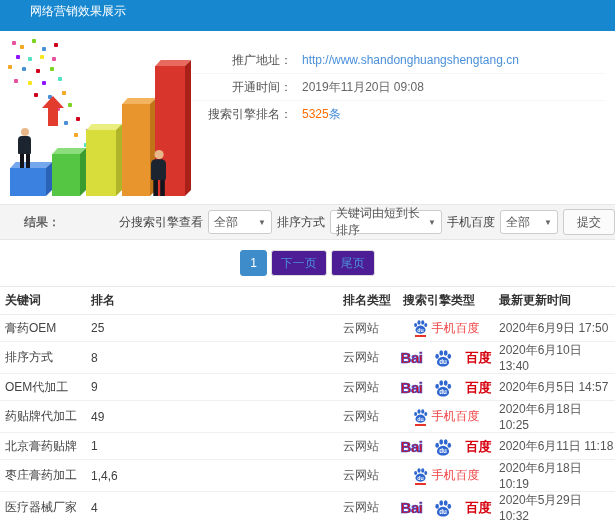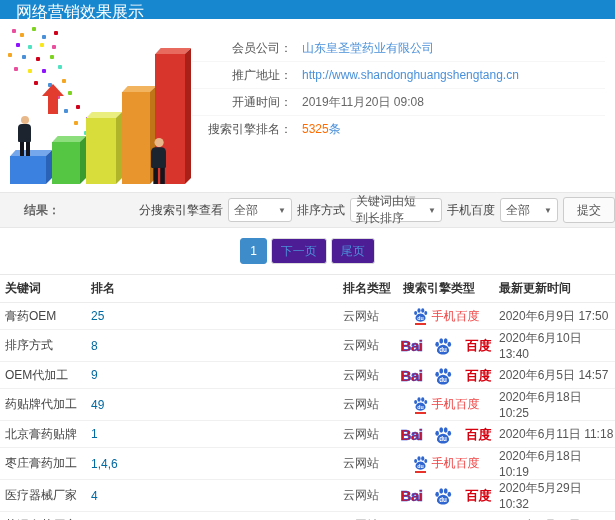--- a/index.html
+++ b/index.html
@@ -1,21 +1,21 @@
 <!DOCTYPE html>
 <html><head>
 <meta charset="utf-8">
 <style>
   * { margin:0; padding:0; box-sizing:border-box; }
   html,body { width:615px; height:520px; overflow:hidden; background:#fff;
     font-family:"Liberation Sans","DejaVu Sans",sans-serif; font-size:12px; color:#333; }
 
   
-  .titlebar { height:19px; background:#1787d0; color:#fff; line-height:23px;
-    padding-left:16px; font-size:16px; }
+  .titlebar { height:31px; background:#1787d0; color:#fff; line-height:23px;
+    padding-left:30px; font-size:12px; }
 
   
   .info-section { display:flex; height:173px; background:#fff; }
   .illustration { position:relative; width:192px; height:173px; flex:none; overflow:hidden; }
   .info-list { flex:1; padding:16px 10px 0 0; }
   .info-row { height:27px; line-height:27px; display:flex; border-bottom:1px solid #f6f6f6; }
   .info-row:last-child { border-bottom:none; }
   .info-label { width:100px; text-align:right; color:#555; flex:none; }
   .info-value { margin-left:10px; color:#666; }
   a.link, .blue { color:#4a90d9; text-decoration:none; cursor:pointer; }
@@ -61,38 +61,38 @@
 
   
   .filterbar { height:36px; background:#f4f4f4; border-top:1px solid #e7e7e7; border-bottom:1px solid #e7e7e7;
     display:flex; align-items:center; padding:0 12px 0 24px; overflow:hidden; }
   .filter-result { font-weight:bold; color:#666; }
   .filter-group { margin-left:auto; display:flex; align-items:center; gap:5px; }
   .filter-label { font-weight:normal; color:#444; white-space:nowrap; }
   .sel { height:24px; background:#fff; border:1px solid #ccc; border-radius:3px;
     display:inline-flex; align-items:center; justify-content:space-between; padding:0 5px; color:#555; cursor:pointer; }
   .sel .arrow { color:#666; font-size:8px; margin-left:6px; }
-  .sel-engine { width:64px; } .sel-sort { width:92px; } .sel-article { width:58px; }
+  .sel-engine { width:64px; } .sel-sort { width:112px; } .sel-article { width:58px; }
   .submit-btn { height:26px; padding:0 13px; background:#fbfbfb; border:1px solid #ccc; border-radius:3px;
     color:#555; font-size:12px; margin-right:-12px; cursor:pointer; white-space:nowrap; }
 
   
   .pagination { height:46px; display:flex; align-items:center; justify-content:center; gap:4px; }
   .page-btn { height:26px; min-width:26px; padding:0 9px; line-height:24px; text-align:center;
     border:1px solid #ddd; background:#4c1d95; color:#4a90d9; border-radius:3px; cursor:pointer; font-size:12px; }
   .page-btn.active { background:#3f8cca; border-color:#3f8cca; color:#fff; }
 
   
   table { width:615px; border-collapse:collapse; table-layout:fixed; font-size:12px; }
   col.c-kw{width:86px;} col.c-rank{width:252px;} col.c-rt{width:60px;} col.c-eng{width:96px;} col.c-time{width:121px;}
   thead th { height:28px; text-align:left; font-weight:bold; color:#333;
     border-top:1px solid #e8e8e8; border-bottom:1px solid #ececec; padding-left:5px; }
   tbody td { height:27px; border-bottom:1px solid #f0f0f0; padding-left:5px; color:#555; }
   td.kw { color:#444; }
-  td.rank a { color:#0369a1; text-decoration:none; }
+  td.rank a { color:#404040; text-decoration:none; }
   td.engine { text-align:center; padding-left:0; }
 
   
   .paw { width:15px; height:15px; vertical-align:middle; }
   .paw ellipse, .paw path { fill:#2f66d0; }
   .paw text { fill:#fff; font-size:7px; font-weight:bold; }
   .mb { display:inline-flex; align-items:center; gap:4px; }
   .paw-wrap { display:inline-flex; flex-direction:column; align-items:center; line-height:0; }
   .red-underline { display:block; width:11px; height:2px; background:#e8332a; margin-top:1px; }
   .mb-label { color:#ef4444; }
@@ -147,24 +147,20 @@
     <div class="person person-right">
       <div class="p-head"></div>
         <div class="p-body"></div>
         <div class="p-legs">
           <i></i>
           <i></i>
         </div>
     </div>
   </div>
   <div class="info-list">
-    <div class="info-row">
-      <span class="info-label">会员公司：</span>
-      <a class="info-value link">山东皇圣堂药业有限公司</a>
-    </div>
     <div class="info-row">
       <span class="info-label">推广地址：</span>
       <a class="info-value link">http://www.shandonghuangshengtang.cn</a>
     </div>
     <div class="info-row">
       <span class="info-label">开通时间：</span>
       <span class="info-value">2019年11月20日 09:08</span>
     </div>
     <div class="info-row">
       <span class="info-label">搜索引擎排名：</span>

